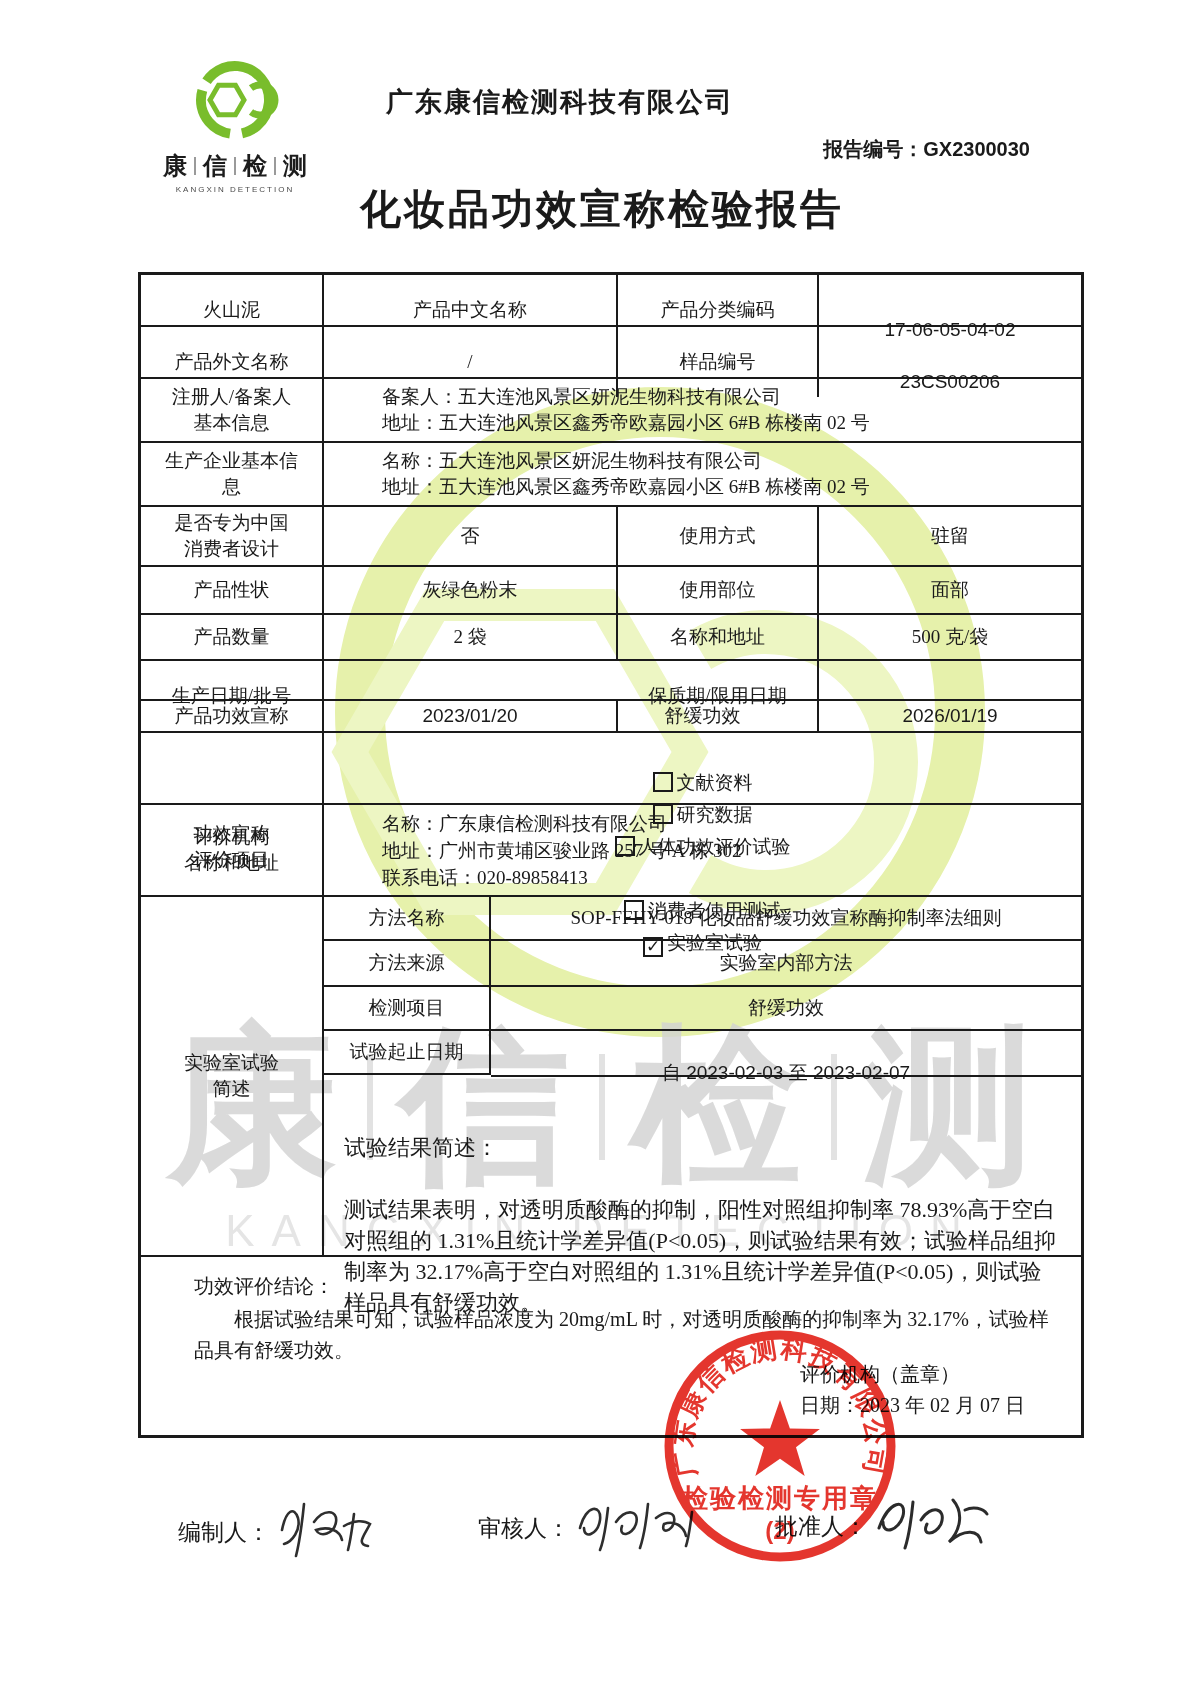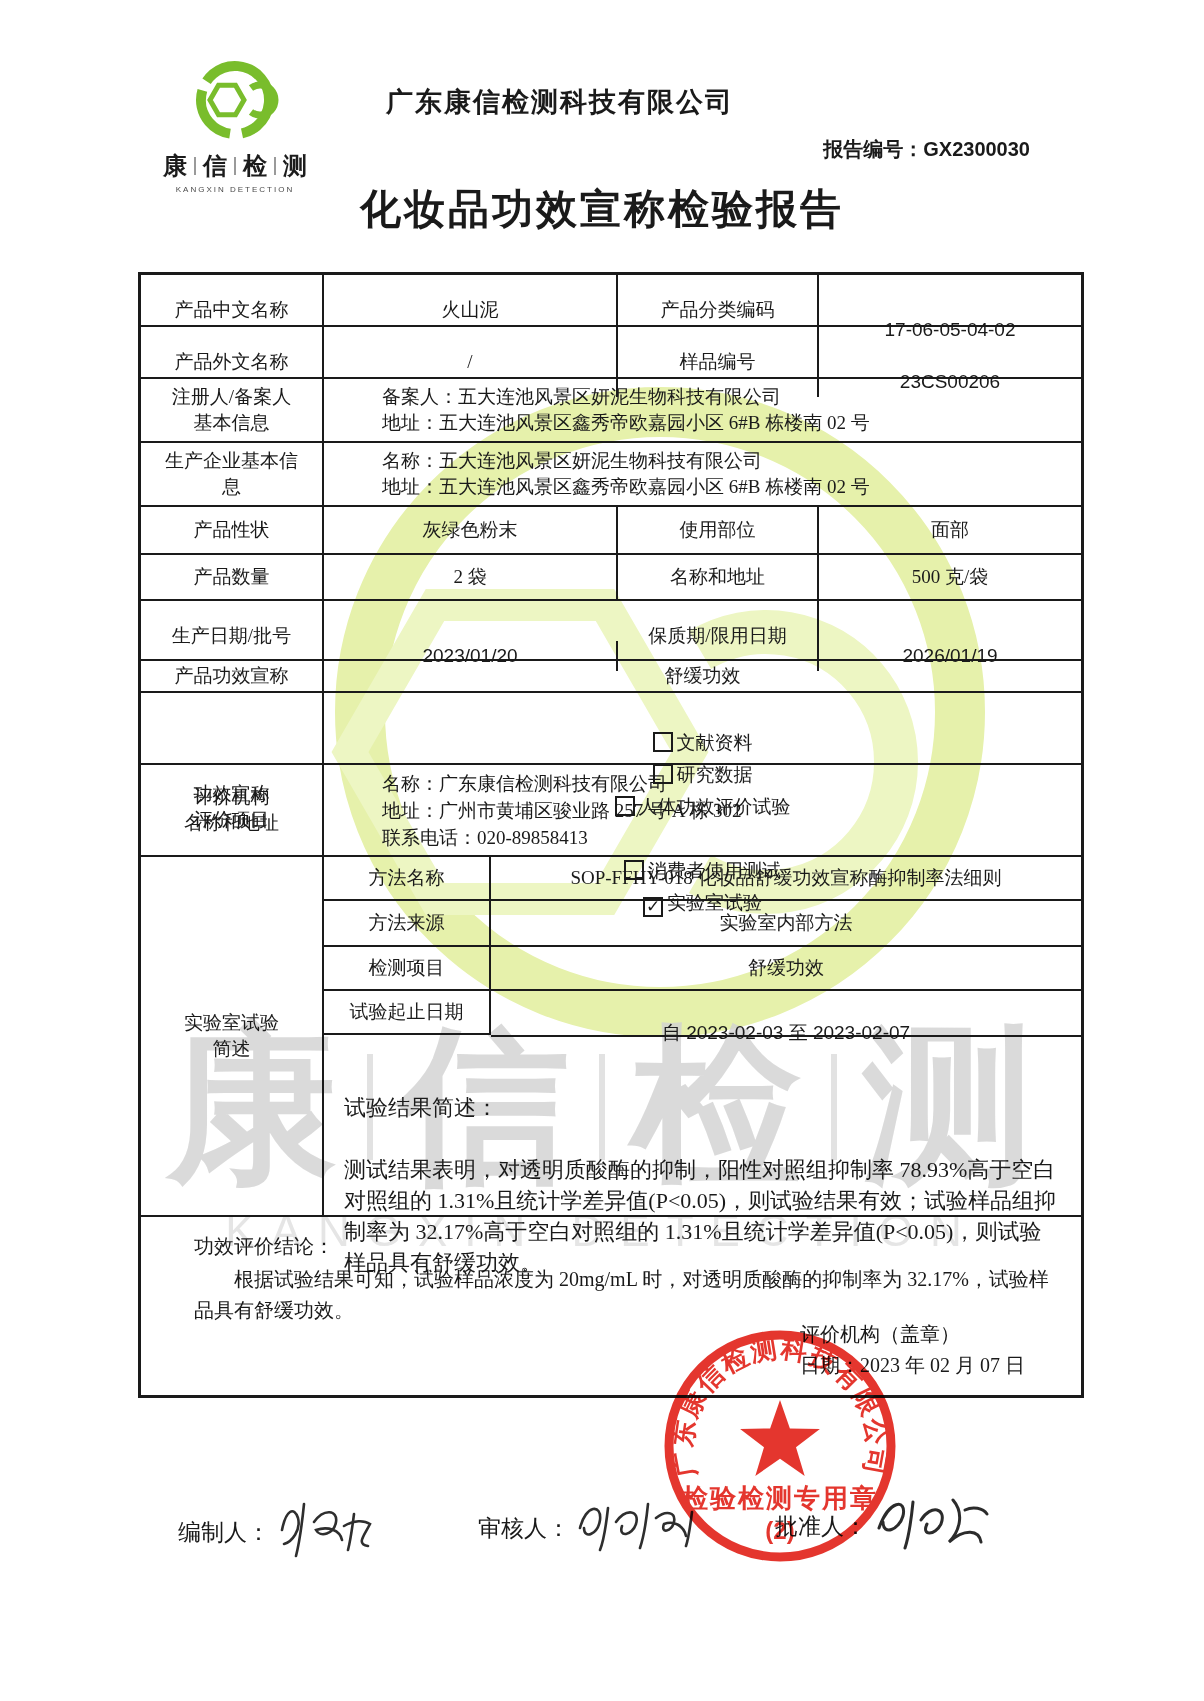--- a/index.html
+++ b/index.html
@@ -106,22 +106,22 @@
 
     <div class="report-no">
       <span>报告编号：</span><span>GX2300030</span>
     </div>
 
     <div class="doc-title">化妆品功效宣称检验报告</div>
 
     <div class="tbl">
 
       <div class="trow g4" style="height:52px">
+        <div class="c">火山泥</div>
         <div class="c">产品中文名称</div>
-        <div class="c">火山泥</div>
         <div class="c">产品分类编码</div>
         <div class="c nr num">17-06-05-04-02</div>
       </div>
 
       <div class="trow g4" style="height:52px">
         <div class="c">产品外文名称</div>
         <div class="c">/</div>
         <div class="c">样品编号</div>
         <div class="c nr num">23CS00206</div>
       </div>
@@ -137,33 +137,40 @@
 
       <div class="trow g2" style="height:64px">
         <div class="c">生产企业基本信
 息</div>
         <div class="c nr col left">
           <span>名称：五大连池风景区妍泥生物科技有限公司</span>
           <span>地址：五大连池风景区鑫秀帝欧嘉园小区 6#B 栋楼南 02 号</span>
         </div>
       </div>
 
+      <div class="trow g4" style="height:60px">
+        <div class="c">是否专为中国
+消费者设计</div>
+        <div class="c">否</div>
+        <div class="c">使用方式</div>
+        <div class="c nr">驻留</div>
+      </div>
       <div class="trow g4" style="height:48px">
         <div class="c">产品性状</div>
         <div class="c">灰绿色粉末</div>
         <div class="c">使用部位</div>
         <div class="c nr">面部</div>
       </div>
       <div class="trow g4" style="height:46px">
         <div class="c">产品数量</div>
         <div class="c">2 袋</div>
         <div class="c">名称和地址</div>
         <div class="c nr">500 克/袋</div>
       </div>
-      <div class="trow g4" style="height:60px">
+      <div class="trow g4" style="height:40px">
         <div class="c">生产日期/批号</div>
         <div class="c num">2023/01/20</div>
         <div class="c">保质期/限用日期</div>
         <div class="c nr num">2026/01/19</div>
       </div>
 
       <div class="trow g2" style="height:32px">
         <div class="c">产品功效宣称</div>
         <div class="c nr">舒缓功效</div>
       </div>

